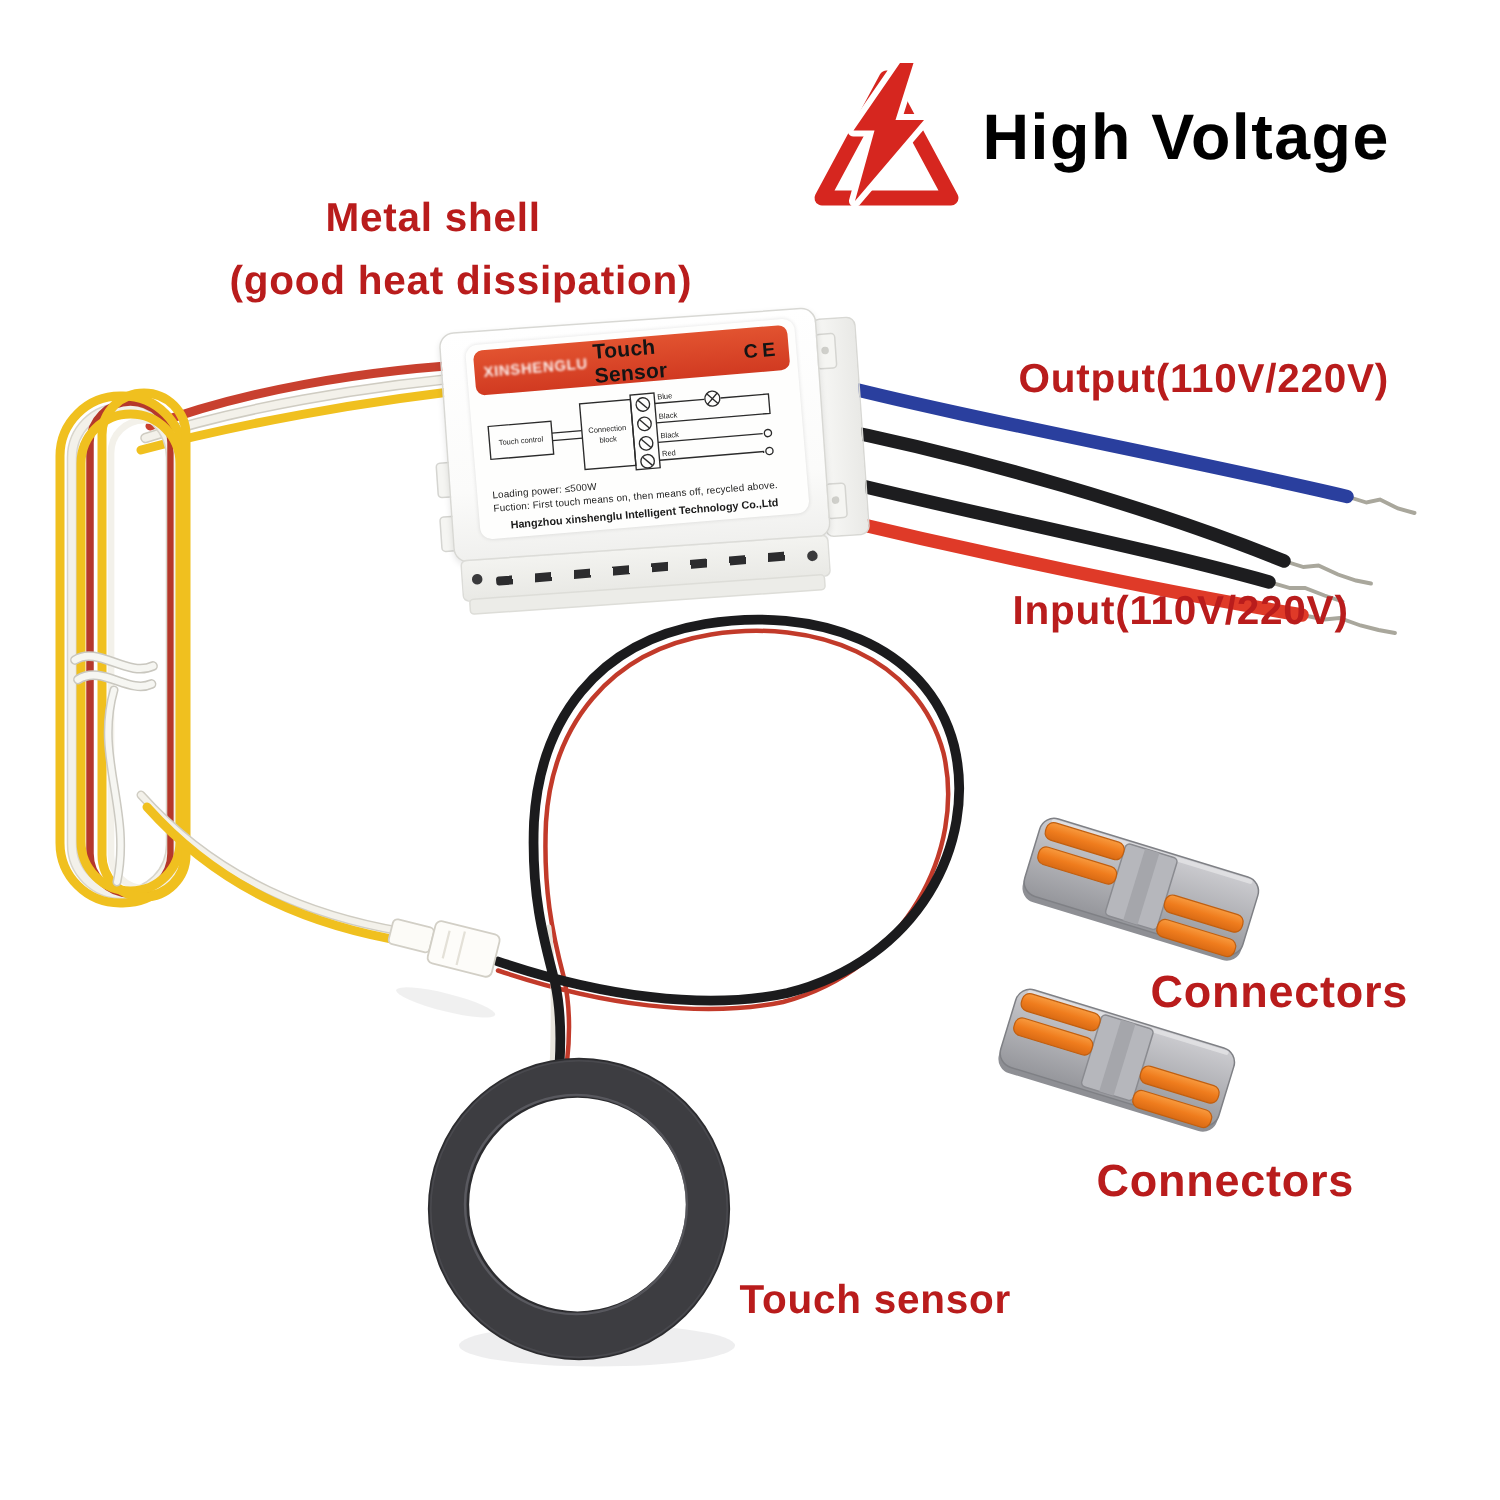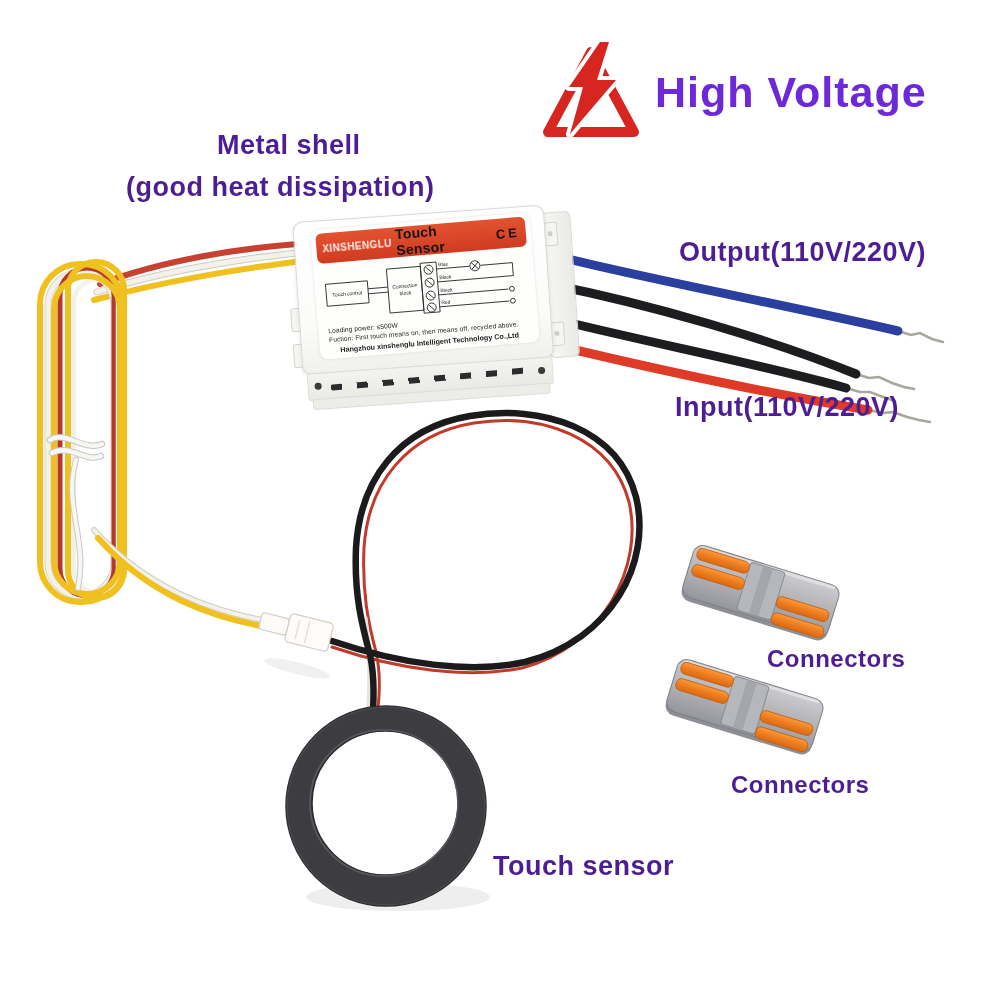--- a/index.html
+++ b/index.html
@@ -1,23 +1,23 @@
 <!DOCTYPE html>
 <html><head>
 <meta charset="utf-8">
 <style>
   html,body{margin:0;padding:0;background:#fff;}
   .stage{
     position:relative;width:1000px;height:1000px;background:#ffffff;overflow:hidden;
     font-family:"Liberation Sans","DejaVu Sans",sans-serif;color:#141414;
   }
   .photo-layer{position:absolute;left:0;top:0;z-index:1;}
-  .annot{position:absolute;z-index:5;font-weight:bold;letter-spacing:.5px;color:#4c1d95;white-space:nowrap;}
-  .fs27{font-size:27px;} .fs26{font-size:24px;}
-  .hv-text{position:absolute;left:655px;top:68px;font-size:43px;font-weight:bold;color:#6d28d9;letter-spacing:1px;z-index:5;white-space:nowrap;}
+  .annot{position:absolute;z-index:5;font-weight:bold;letter-spacing:.5px;color:#b91c1c;white-space:nowrap;}
+  .fs27{font-size:27px;} .fs26{font-size:30px;}
+  .hv-text{position:absolute;left:655px;top:68px;font-size:43px;font-weight:bold;color:#000000;letter-spacing:1px;z-index:5;white-space:nowrap;}
   .hv-icon{position:absolute;left:536px;top:42px;z-index:5;}
 
   
   .device{position:absolute;left:298px;top:202px;width:284px;height:198px;transform:rotate(-4deg);z-index:3;}
   .dev-front{position:absolute;left:0;top:10px;width:250px;height:152px;background:linear-gradient(180deg,#ffffff 0%,#fbfbfa 70%,#f0f0ee 100%);
     border:1px solid #d8d8d4;border-radius:10px;box-shadow:0 2px 4px rgba(0,0,0,.10);}
   .dev-side{position:absolute;left:248px;top:18px;width:28px;height:144px;background:linear-gradient(90deg,#f8f8f6,#e9e9e6);
     border:1px solid #d8d8d4;border-radius:6px;}
   .dev-tab{position:absolute;width:12px;height:22px;background:#f5f5f2;border:1px solid #d5d5d1;border-radius:3px;}
   .dev-tab .hole{position:absolute;left:3px;top:8px;width:5px;height:5px;border-radius:50%;background:#cfcfca;}
@@ -218,19 +218,19 @@
   </div>
 
   <svg class="hv-icon" width="110" height="100" viewBox="0 0 110 100">
     <path d="M55 10 L12 90 L98 90 Z" fill="none" stroke="#d6261f" stroke-width="10" stroke-linejoin="round"></path>
     <path d="M64 0 L33 45 L47 45 L34 92 L80 38 L61 38 L73 0 Z" fill="#ffffff" stroke="#ffffff" stroke-width="8" stroke-linejoin="round"></path>
     <path d="M64 0 L33 45 L47 45 L34 92 L80 38 L61 38 L73 0 Z" fill="#d6261f"></path>
   </svg>
   <div class="hv-text">High Voltage</div>
 
   <div class="annot fs27" style="left:217px;top:130px;">Metal shell</div>
-  <div class="annot fs27" style="left:126px;top:172px;text-align:right;">(good heat dissipation)</div>
+  <div class="annot fs27" style="left:153px;top:172px;text-align:right;">(good heat dissipation)</div>
   <div class="annot fs27" style="left:679px;top:237px;text-align:right;">Output(110V/220V)</div>
   <div class="annot fs27" style="left:675px;top:392px;">Input(110V/220V)</div>
   <div class="annot fs26" style="left:767px;top:645px;">Connectors</div>
   <div class="annot fs26" style="left:731px;top:771px;">Connectors</div>
   <div class="annot fs27" style="left:493px;top:851px;">Touch sensor</div>
 </div>
 
 </body></html>

